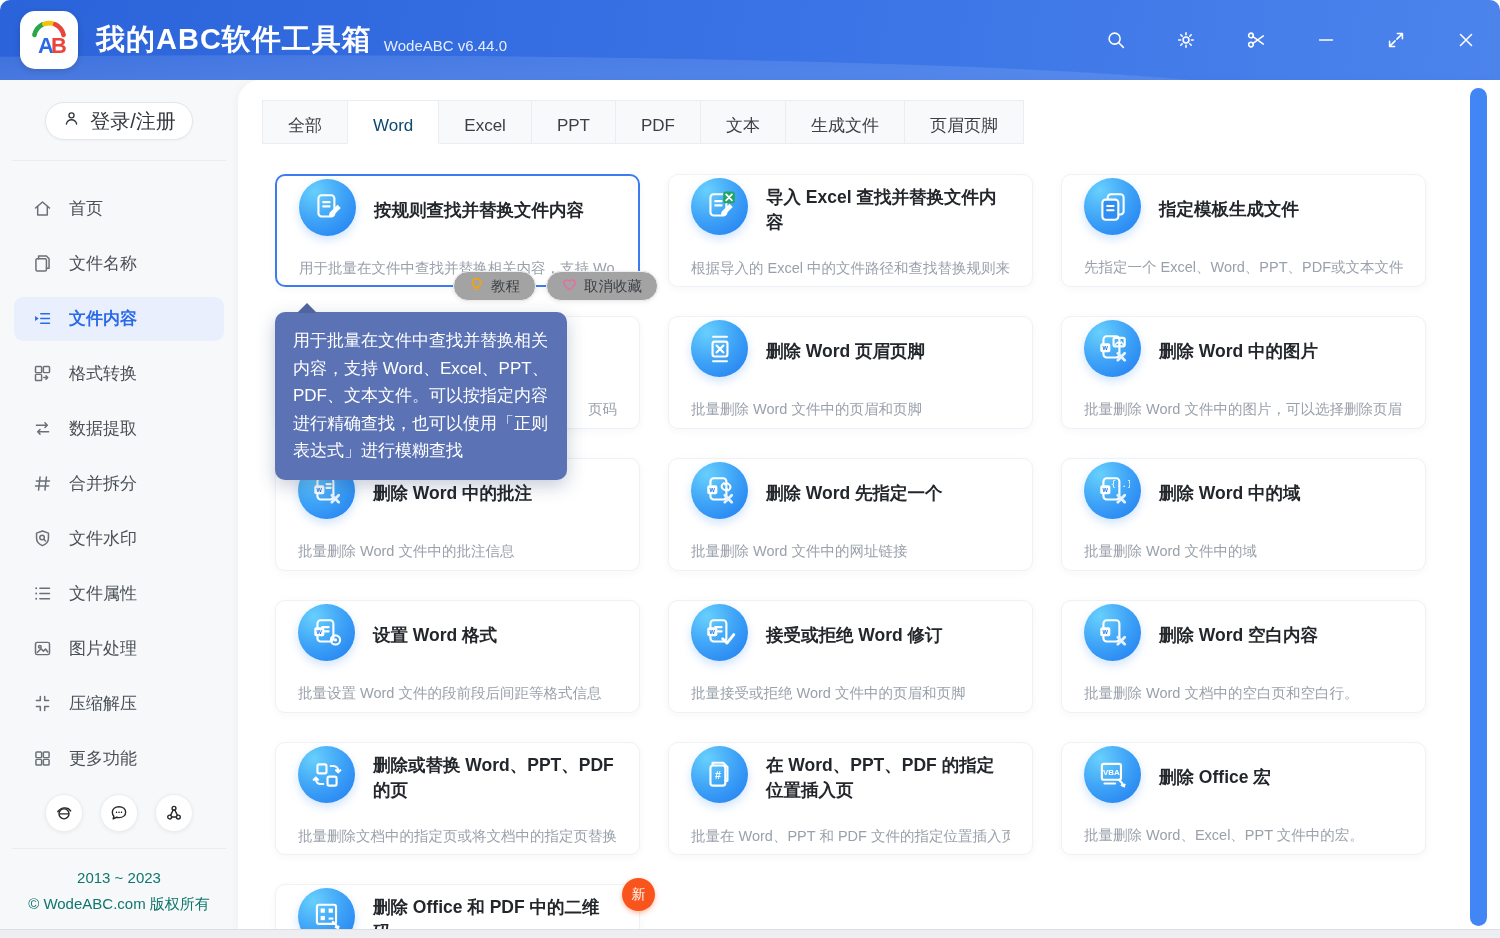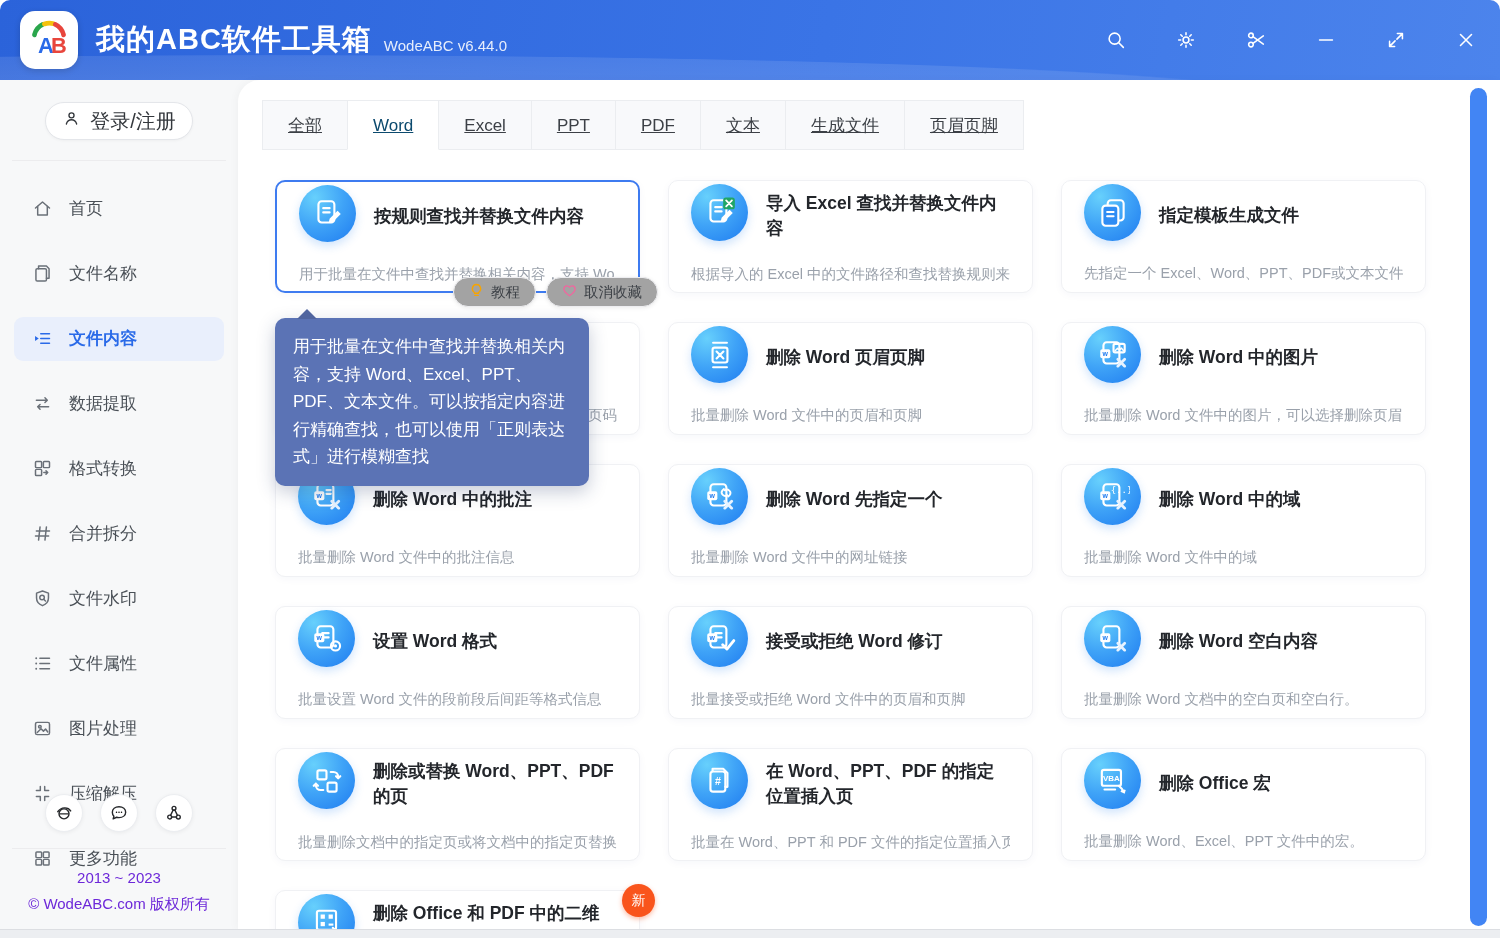--- a/index.html
+++ b/index.html
@@ -41,42 +41,42 @@
   }
 
   
   .login{
     display:flex;align-items:center;justify-content:center;gap:9px;
     width:148px;height:38px;margin:0 auto;background:#fff;border:1px solid #e4e6ea;
     border-radius:19px;font-size:20px;color:#33373c;cursor:pointer;
     box-shadow:0 1px 3px rgba(0,0,0,.04);font-family:inherit;
   }
   .side-divider{height:1px;background:#ececee;margin:20px 12px;}
-  .nav{display:flex;flex-direction:column;gap:10px;}
+  .nav{display:flex;flex-direction:column;gap:0;}
   .nav-item{
     display:flex;align-items:center;gap:16px;height:44px;margin:5.5px 14px;
     padding:0 0 0 18px;border-radius:9px;font-size:17px;color:#4a5057;cursor:pointer;
   }
   .nav-item .ic{color:#6a7078;display:flex;}
   .nav-item.selected{background:#e9effc;color:#2a6ae8;font-weight:bold;}
   .nav-item.selected .ic{color:#2a6ae8;}
   .side-foot{position:absolute;left:0;right:0;bottom:14px;}
   .circles{display:flex;justify-content:center;gap:17px;margin-bottom:4px;}
   .circle-btn{
     width:38px;height:38px;border-radius:50%;background:#fff;border:1px solid #eceef1;
     box-shadow:0 1px 4px rgba(0,0,0,.06);display:flex;align-items:center;justify-content:center;cursor:pointer;
   }
   .foot-div{height:1px;background:#ececee;margin:16px 12px;}
-  .years,.copyright{text-align:center;color:#6d28d9;font-size:15px;line-height:1.7;}
+  .years,.copyright{text-align:center;color:#0f766e;font-size:15px;line-height:1.7;}
 
   
   .tabs{display:flex;margin:20px 0 0 24px;}
   .tab{
-    height:50px;line-height:50px;padding:0 25px;background:#f8f9fb;border:1px solid #ebedf0;
-    margin-right:-1px;font-size:17px;color:#3c4046;cursor:pointer;white-space:nowrap;box-sizing:border-box;text-decoration:underline;
+    height:44px;line-height:50px;padding:0 25px;background:#f8f9fb;border:1px solid #ebedf0;
+    margin-right:-1px;font-size:17px;color:#3c4046;cursor:pointer;white-space:nowrap;box-sizing:border-box;
   }
   .tab.selected{background:#fff;color:#0c4a6e;border-bottom-color:#fff;position:relative;z-index:1;}
 
   
   .cards-wrap{position:relative;}
   .grid{
     display:grid;grid-template-columns:repeat(3,365px);gap:29px 28px;
     grid-auto-rows:113px;padding:30px 0 0 37px;
   }
   .card{
@@ -105,21 +105,21 @@
     box-shadow:0 1px 4px rgba(0,0,0,.08);font-family:inherit;
   }
   .badge-new{
     position:absolute;top:-7px;right:-16px;width:33px;height:33px;border-radius:50%;
     background:#f9541c;color:#fff;font-size:14px;display:flex;align-items:center;justify-content:center;
     box-shadow:0 2px 5px rgba(249,84,28,.4);z-index:2;
   }
 
   
   .tooltip{
-    position:absolute;left:37px;top:168px;width:314px;box-sizing:border-box;
+    position:absolute;left:37px;top:168px;width:292px;box-sizing:border-box;
     background:#5b73b5;color:#fff;border-radius:10px;padding:15px 18px;
     font-size:17px;line-height:1.62;z-index:6;box-shadow:0 6px 18px rgba(30,50,100,.25);
   }
   .tt-arrow{
     position:absolute;top:-9px;left:22px;width:0;height:0;
     border-left:10px solid transparent;border-right:10px solid transparent;
     border-bottom:10px solid #50659f;
   }
 
   
@@ -220,36 +220,36 @@
               <svg viewBox="0 0 24 24" width="21" height="21" fill="none" stroke="currentColor" stroke-width="1.7" stroke-linecap="round" stroke-linejoin="round">
                 <path d="M10 6.5h10M10 12h10M10 17.5h10"></path>
                 <path d="M3.5 9.2l4.2 2.8-4.2 2.8z" fill="currentColor" stroke="none"></path>
               </svg>
             </span>
             <span>文件内容</span>
           </div>
           <div class="nav-item">
             <span class="ic">
               <svg viewBox="0 0 24 24" width="21" height="21" fill="none" stroke="currentColor" stroke-width="1.7" stroke-linecap="round" stroke-linejoin="round">
-                <path d="M5 8.2h12.5m0 0L14.8 5.5m2.7 2.7l-2.7 2.7"></path>
-                <path d="M19 15.8H6.5m0 0l2.7-2.7m-2.7 2.7l2.7 2.7"></path>
-              </svg>
-            </span>
-            <span>数据提取</span>
-          </div>
-          <div class="nav-item">
-            <span class="ic">
-              <svg viewBox="0 0 24 24" width="21" height="21" fill="none" stroke="currentColor" stroke-width="1.7" stroke-linecap="round" stroke-linejoin="round">
                 <rect x="4" y="4" width="7" height="7" rx="1"></rect>
                 <rect x="13" y="4" width="7" height="7" rx="1"></rect>
                 <rect x="4" y="13" width="7" height="7" rx="1"></rect>
                 <path d="M13.5 16.5h4.5m0 0l-2-2m2 2l-2 2"></path>
               </svg>
             </span>
             <span>格式转换</span>
+          </div>
+          <div class="nav-item">
+            <span class="ic">
+              <svg viewBox="0 0 24 24" width="21" height="21" fill="none" stroke="currentColor" stroke-width="1.7" stroke-linecap="round" stroke-linejoin="round">
+                <path d="M5 8.2h12.5m0 0L14.8 5.5m2.7 2.7l-2.7 2.7"></path>
+                <path d="M19 15.8H6.5m0 0l2.7-2.7m-2.7 2.7l2.7 2.7"></path>
+              </svg>
+            </span>
+            <span>数据提取</span>
           </div>
           <div class="nav-item">
             <span class="ic">
               <svg viewBox="0 0 24 24" width="21" height="21" fill="none" stroke="currentColor" stroke-width="1.7" stroke-linecap="round" stroke-linejoin="round">
                 <path d="M9.2 4.5L7.5 19.5M16.5 4.5l-1.7 15M5 9.2h15M4 14.8h15"></path>
               </svg>
             </span>
             <span>合并拆分</span>
           </div>
           <div class="nav-item">

